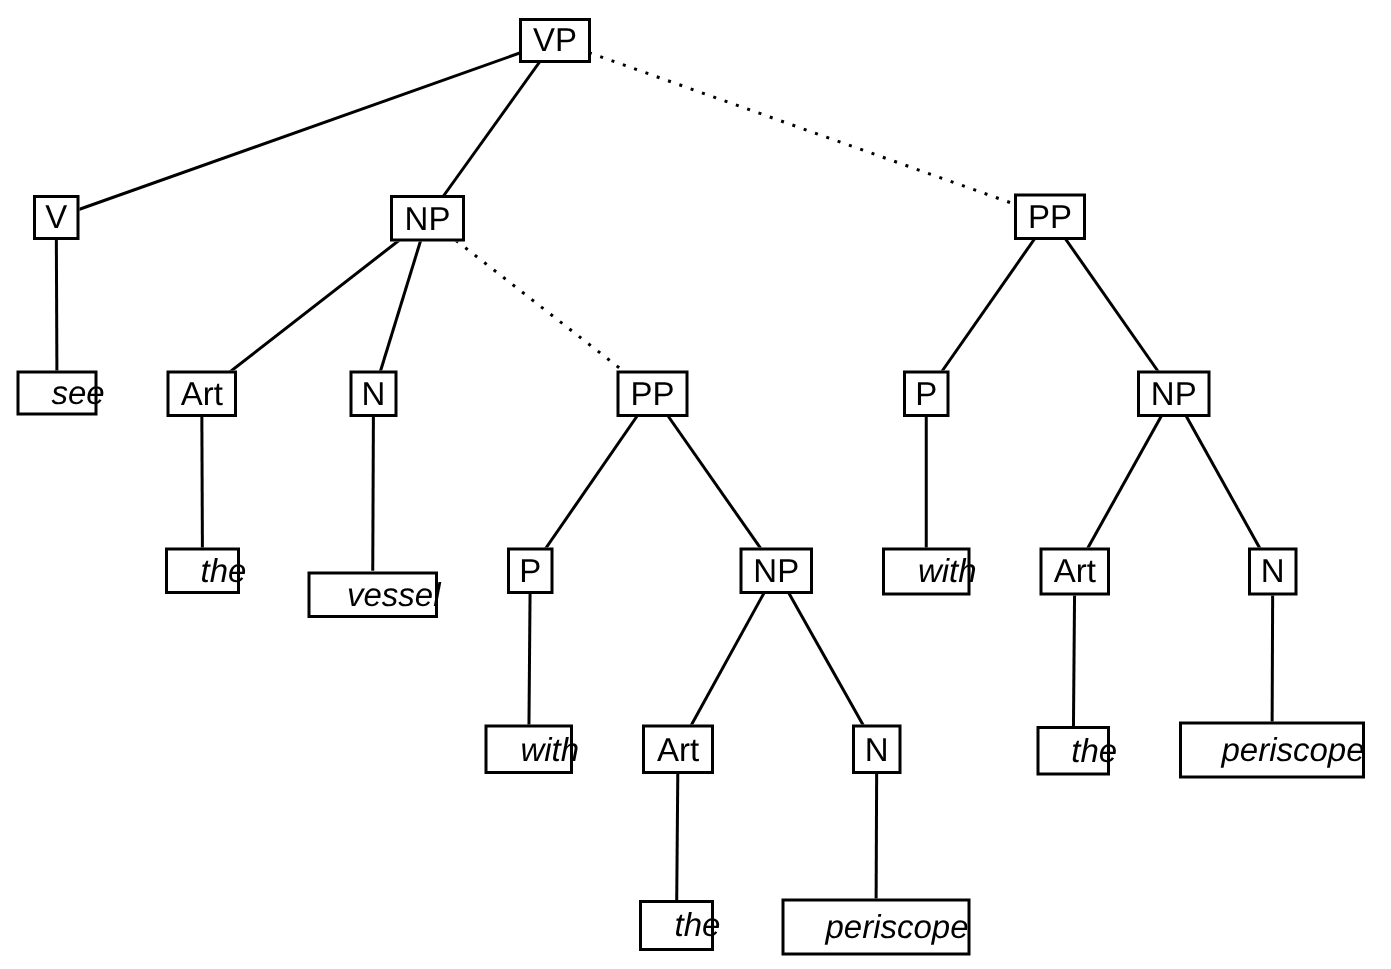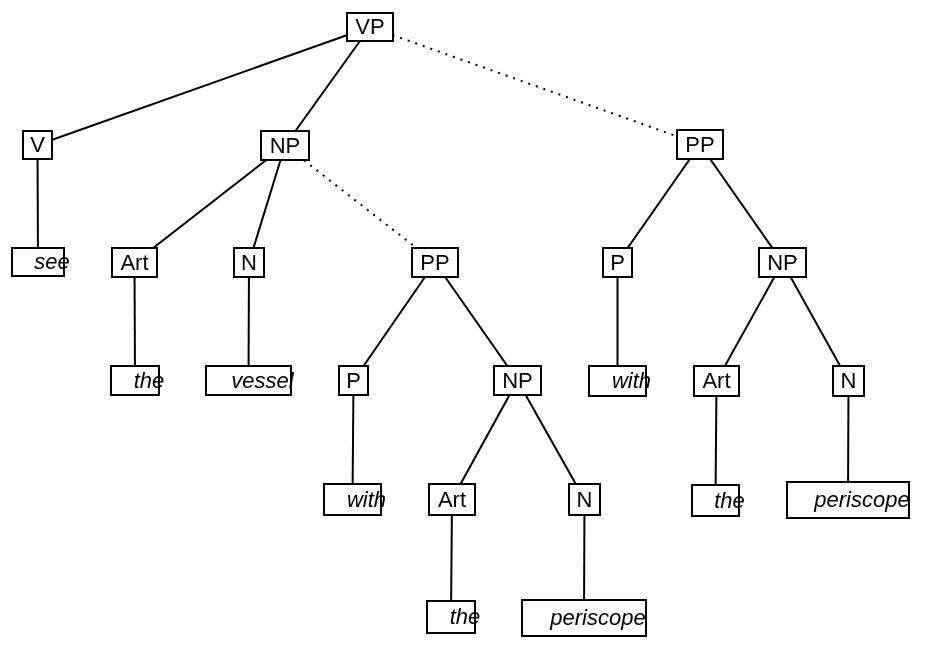--- a/index.html
+++ b/index.html
@@ -76,21 +76,21 @@
     <div class="node" style="left: 22px; top: 130px; width: 31px; height: 30px;">V</div>
     <div class="node" style="left: 260px; top: 130px; width: 50px; height: 31px;">NP</div>
     <div class="node" style="left: 676px; top: 129px; width: 48px; height: 31px;">PP</div>
     <div class="node word" style="left: 11px; top: 247px; width: 54px; height: 30px;">see</div>
     <div class="node" style="left: 111px; top: 247px; width: 47px; height: 31px;">Art</div>
     <div class="node" style="left: 233px; top: 247px; width: 32px; height: 31px;">N</div>
     <div class="node" style="left: 411px; top: 247px; width: 48px; height: 31px;">PP</div>
     <div class="node" style="left: 602px; top: 247px; width: 31px; height: 31px;">P</div>
     <div class="node" style="left: 758px; top: 247px; width: 49px; height: 31px;">NP</div>
     <div class="node word" style="left: 110px; top: 365px; width: 50px; height: 31px;">the</div>
-    <div class="node word" style="left: 205px; top: 365px; width: 87px; height: 31px;">vessel</div>
+    <div class="node word" style="left: 205px; top: 381px; width: 87px; height: 31px;">vessel</div>
     <div class="node" style="left: 338px; top: 365px; width: 31px; height: 31px;">P</div>
     <div class="node" style="left: 493px; top: 365px; width: 49px; height: 31px;">NP</div>
     <div class="node word" style="left: 588px; top: 365px; width: 59px; height: 32px;">with</div>
     <div class="node" style="left: 693px; top: 365px; width: 47px; height: 32px;">Art</div>
     <div class="node" style="left: 832px; top: 365px; width: 33px; height: 32px;">N</div>
     <div class="node word" style="left: 323px; top: 483px; width: 59px; height: 33px;">with</div>
     <div class="node" style="left: 428px; top: 483px; width: 48px; height: 33px;">Art</div>
     <div class="node" style="left: 568px; top: 483px; width: 33px; height: 33px;">N</div>
     <div class="node word" style="left: 691px; top: 484px; width: 49px; height: 33px;">the</div>
     <div class="node word" style="left: 786px; top: 481px; width: 124px; height: 38px;">periscope</div>

